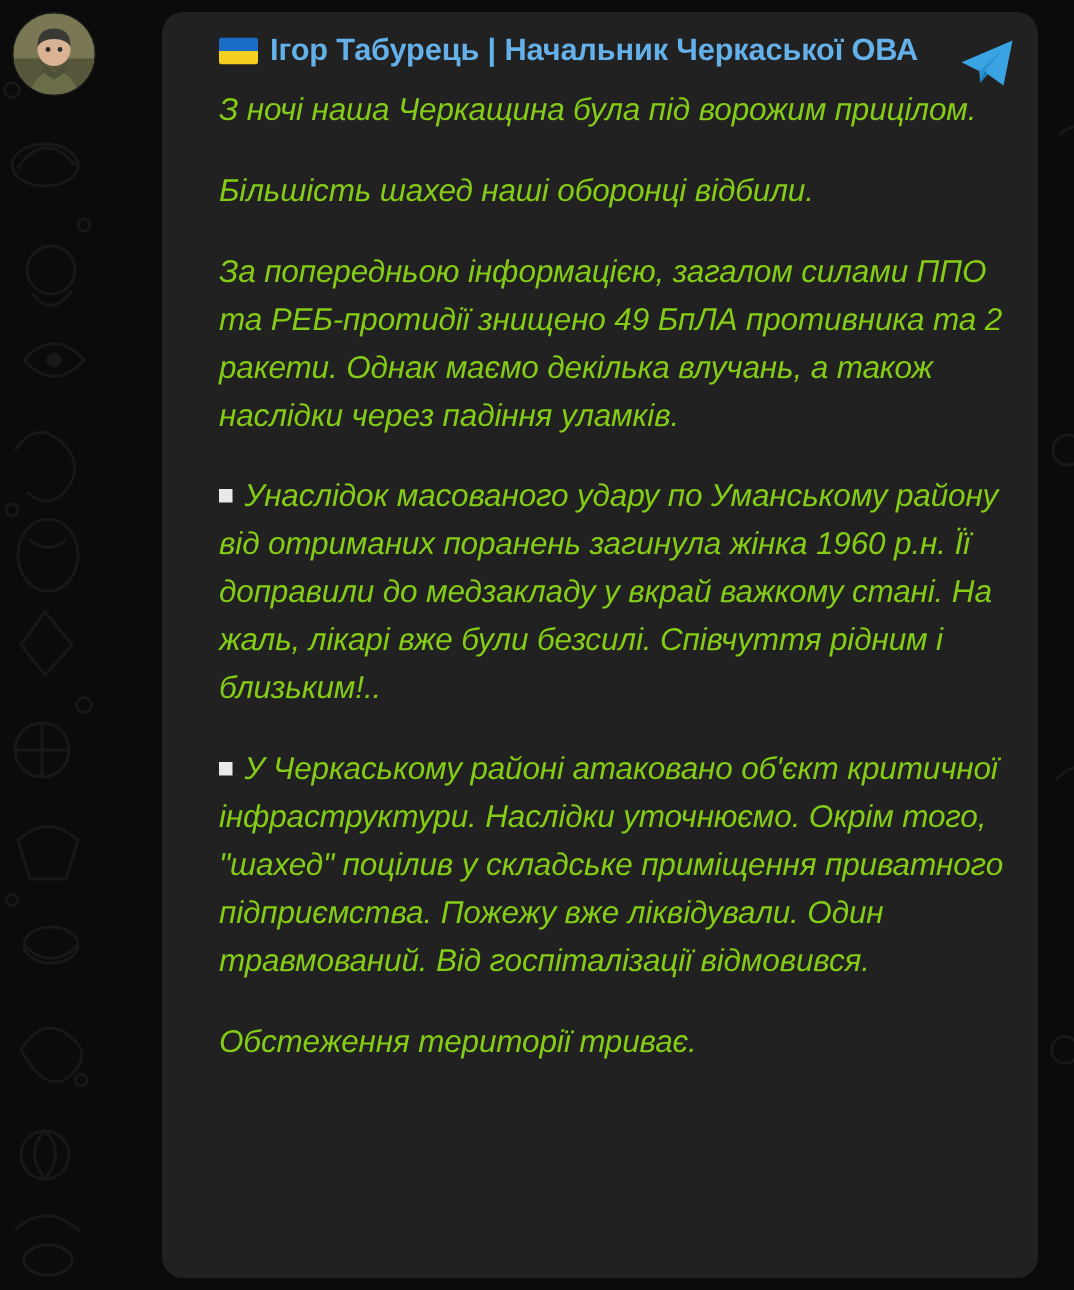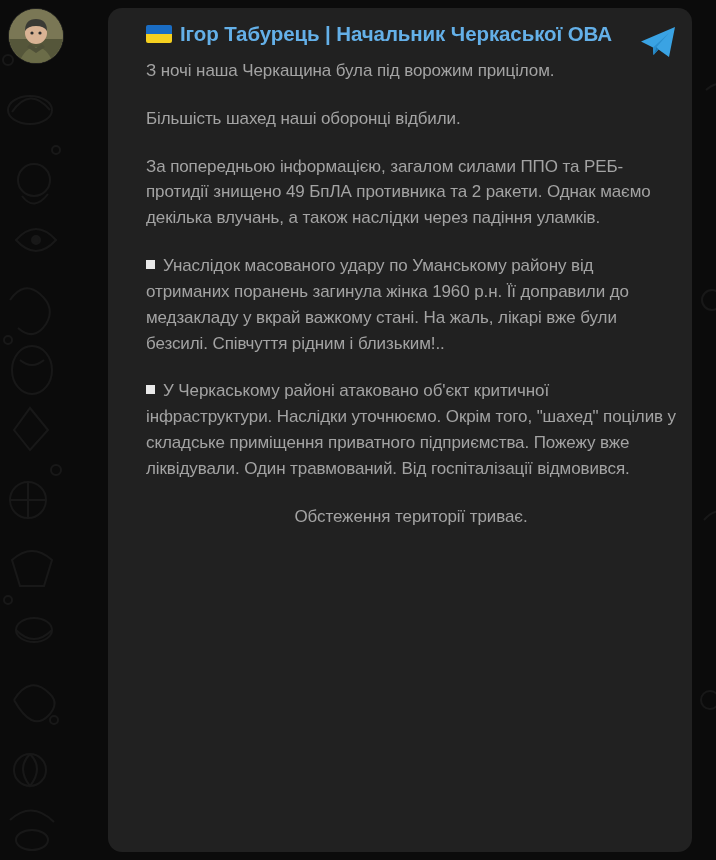--- a/index.html
+++ b/index.html
@@ -85,31 +85,31 @@
   .tg-logo {
     position: absolute;
     right: 14px;
     top: 14px;
     width: 40px;
     height: 40px;
   }
   .tg-logo svg { display: block; }
 
   .msg-body {
-    color: #a3a3a3;
-    font-size: 17px;
+    color: #84cc16;
+    font-size: 21px;
     line-height: 1.52;
     letter-spacing: -0.1px;
+    font-style: italic;
   }
   .msg-body p {
     margin: 0 0 22px 0;
   }
   .msg-body p:last-child {
     margin-bottom: 0;
-    text-align: center;
   }
   .bullet-sq {
     display: inline-block;
     width: 9px;
     height: 9px;
     background: #e9e9e9;
     margin-right: 8px;
     vertical-align: 2px;
   }
 </style>

